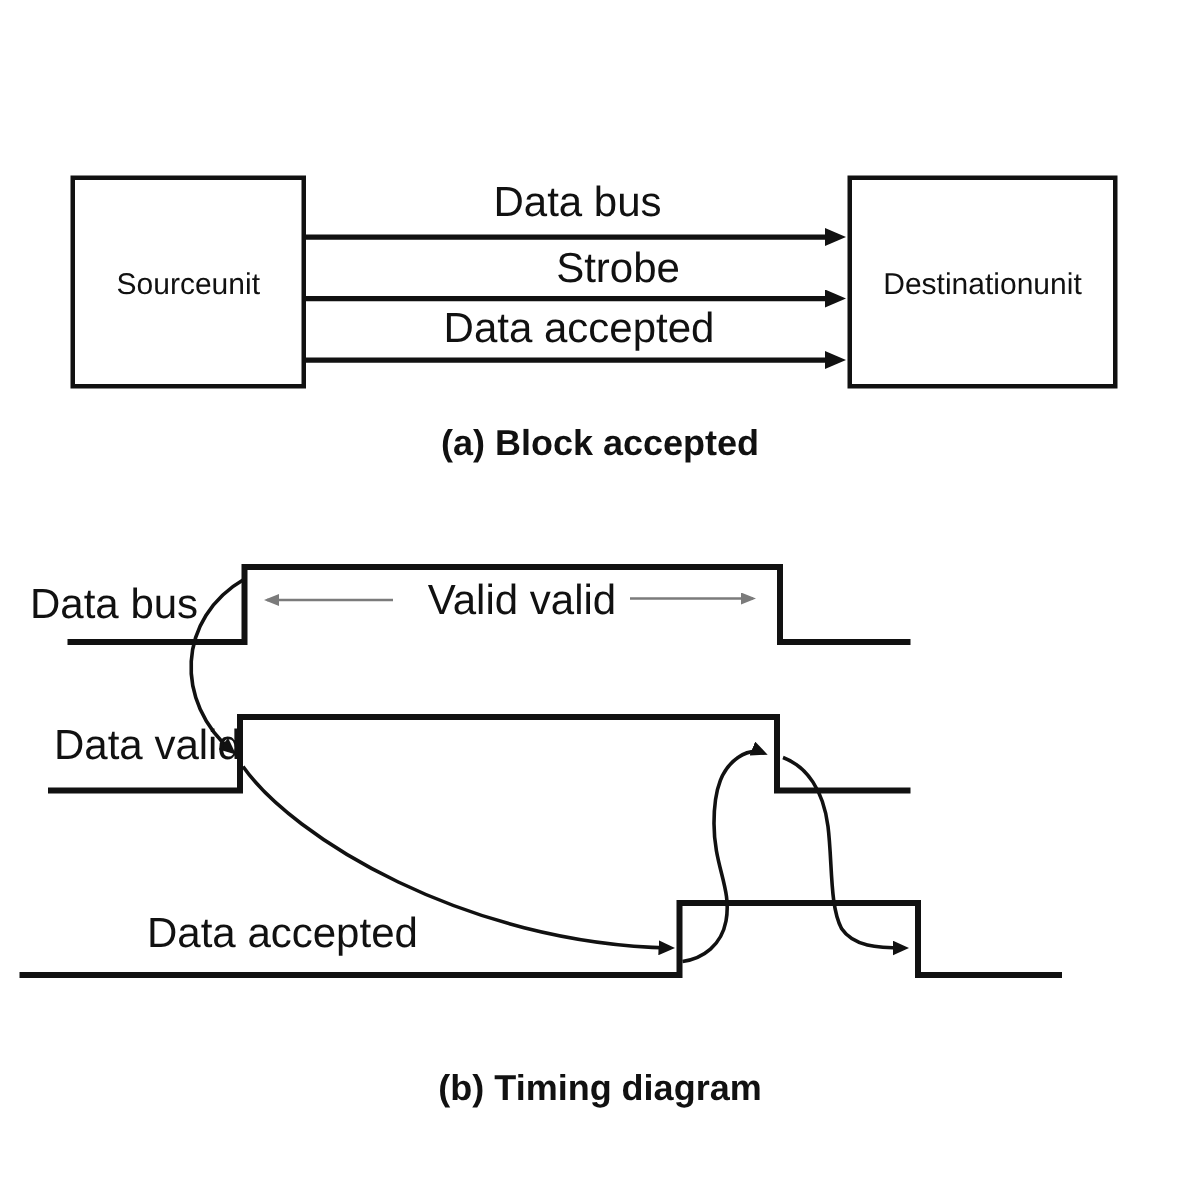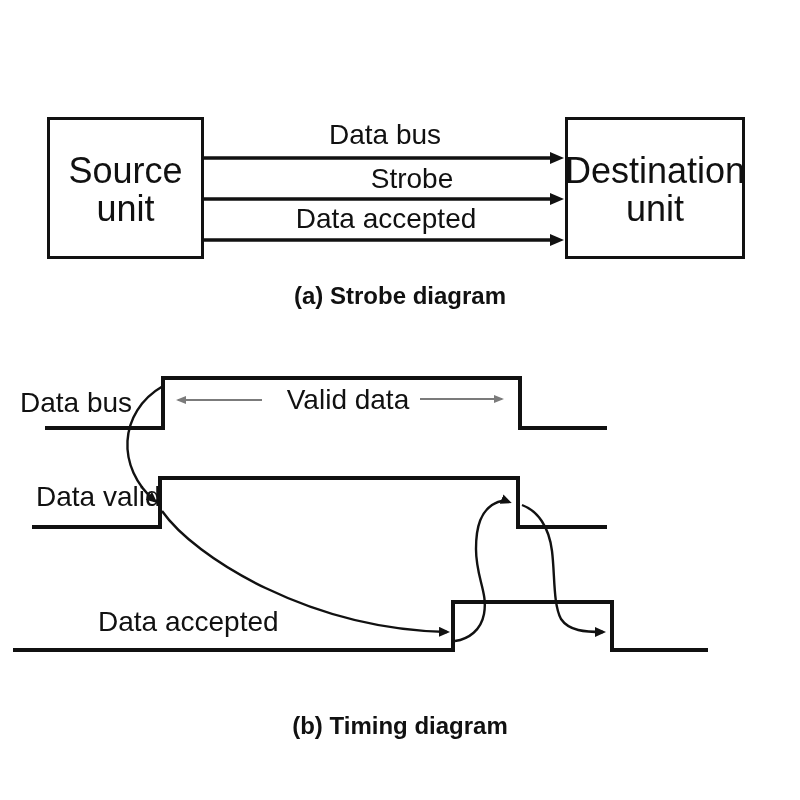--- a/index.html
+++ b/index.html
@@ -19,26 +19,26 @@
   .layer {
     position: absolute;
     left: 0;
     top: 0;
   }
   .unit-box {
     position: absolute;
     border: 3px solid #111111;
     background: #ffffff;
     display: flex;
-    flex-direction: column;
+    flex-direction: row;
     align-items: center;
     justify-content: center;
     padding-top: 4px;
     box-sizing: border-box;
-    font-size: 36px;
+    font-size: 20px;
     line-height: 38px;
     text-align: center;
   }
   .box-source { left: 47px; top: 117px; width: 157px; height: 142px; }
   .box-dest   { left: 565px; top: 117px; width: 180px; height: 142px; }
   .sig-label {
     position: absolute;
     font-size: 28px;
     line-height: 30px;
     white-space: nowrap;
@@ -95,21 +95,21 @@
   </div>
   <div class="unit-box box-dest">
     <span>Destination</span>
     <span>unit</span>
   </div>
 
   <div class="sig-label centered" style="left:385px; top:120px;">Data bus</div>
   <div class="sig-label centered" style="left:384px; top:164px;margin-left:28px;">Strobe</div>
   <div class="sig-label centered" style="left:386px; top:204px;">Data accepted</div>
 
-  <div class="caption" style="left:400px; top:283px;">(a) Strobe diagram</div>
+  <div class="caption" style="left:400px; top:283px;">(a) Block accepted</div>
   <div class="caption" style="left:400px; top:713px;">(b) Timing diagram</div>
 
   <div class="sig-label" style="left:20px; top:388px;">Data bus</div>
   <div class="sig-label" style="left:36px; top:482px;">Data valid</div>
   <div class="sig-label" style="left:98px; top:607px;">Data accepted</div>
-  <div class="sig-label centered" style="left:348px; top:385px;">Valid data</div>
+  <div class="sig-label centered" style="left:348px; top:385px;">Valid valid</div>
 
 </div>
 
 </body></html>

